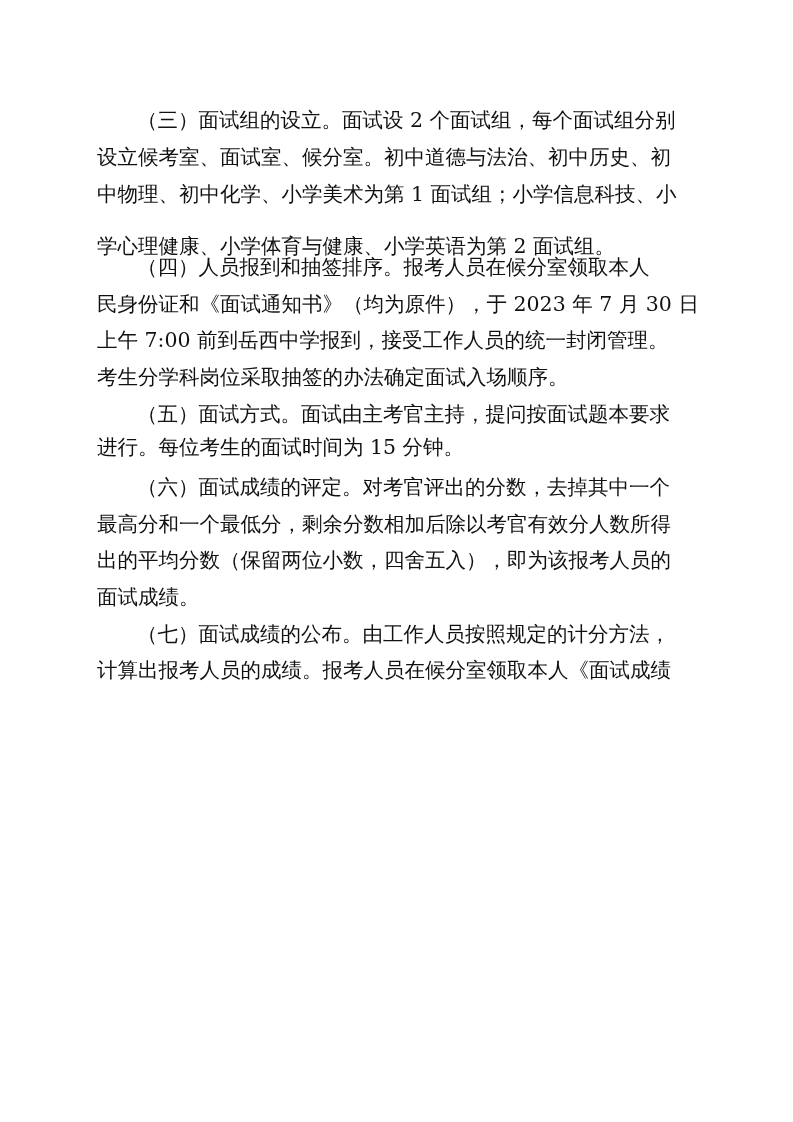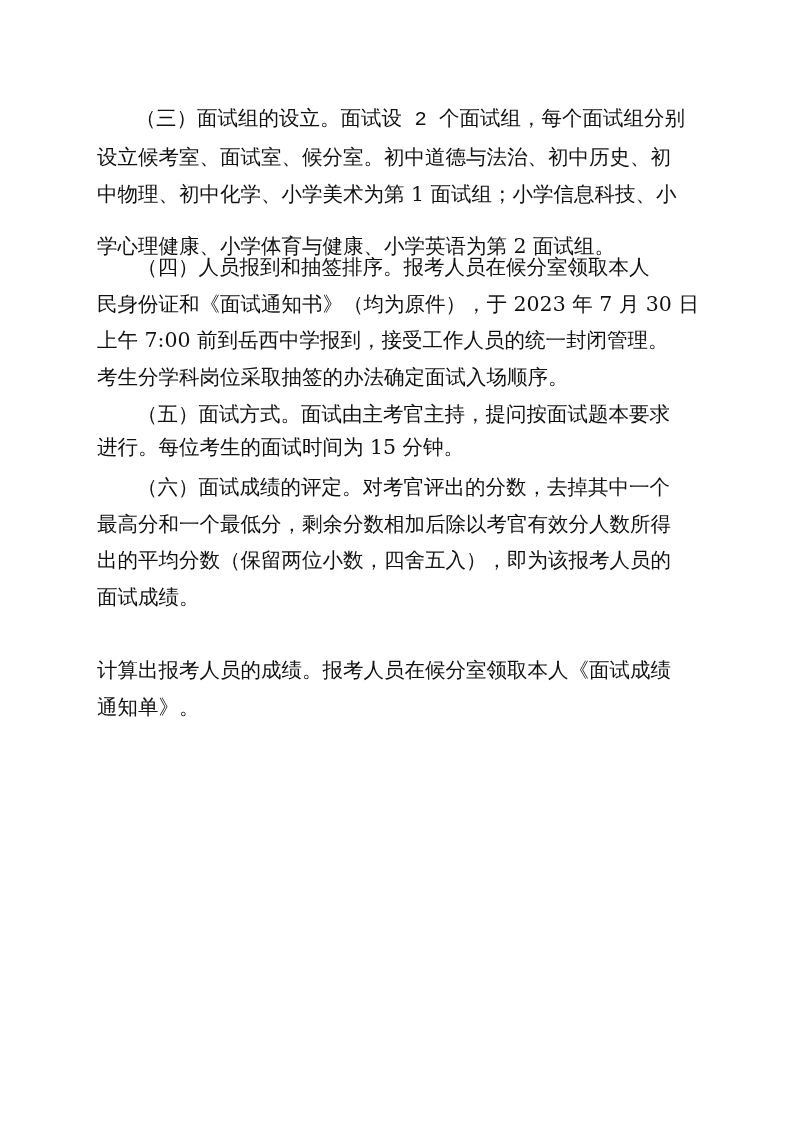--- a/index.html
+++ b/index.html
@@ -7,21 +7,21 @@
     .page {
       position: absolute; left: 0; top: 0; width: 793px; height: 1122px;
       background: #ffffff; color: #111111;
       font-family: "DejaVu Serif", "Liberation Serif", serif;
     }
     .line {
       position: absolute; left: 97px; width: 588px;
       font-size: 20.5px; line-height: 26px; height: 26px;
       white-space: nowrap; overflow: visible;
     }
-    .just { display: flex; justify-content: flex-end; font-family: Liberation Mono, monospace; }
+    .just { display: flex; justify-content: flex-start; }
     .just span { display: inline-block; }
     .indent { left: 137px; width: 548px; }
   </style>
 </head>
 <body>
 
 <div class="page">
 
   <div class="line indent just" style="top:107px">
       <span>（三）面试组的设立。面试设 2 个面试组，每个面试组分别</span>
@@ -36,16 +36,16 @@
   <div class="line" style="top:364px">考生分学科岗位采取抽签的办法确定面试入场顺序。</div>
 
   <div class="line indent" style="top:401px">（五）面试方式。面试由主考官主持，提问按面试题本要求</div>
   <div class="line" style="top:434px">进行。每位考生的面试时间为 15 分钟。</div>
 
   <div class="line indent" style="top:474px">（六）面试成绩的评定。对考官评出的分数，去掉其中一个</div>
   <div class="line" style="top:511px">最高分和一个最低分，剩余分数相加后除以考官有效分人数所得</div>
   <div class="line" style="top:547px">出的平均分数（保留两位小数，四舍五入），即为该报考人员的</div>
   <div class="line" style="top:584px">面试成绩。</div>
 
+  <div class="line indent" style="top:621px">（七）面试成绩的公布。由工作人员按照规定的计分方法，</div>
   <div class="line" style="top:657px">计算出报考人员的成绩。报考人员在候分室领取本人《面试成绩</div>
-  <div class="line" style="top:694px">通知单》。</div>
 
 </div>
 
 </body></html>

